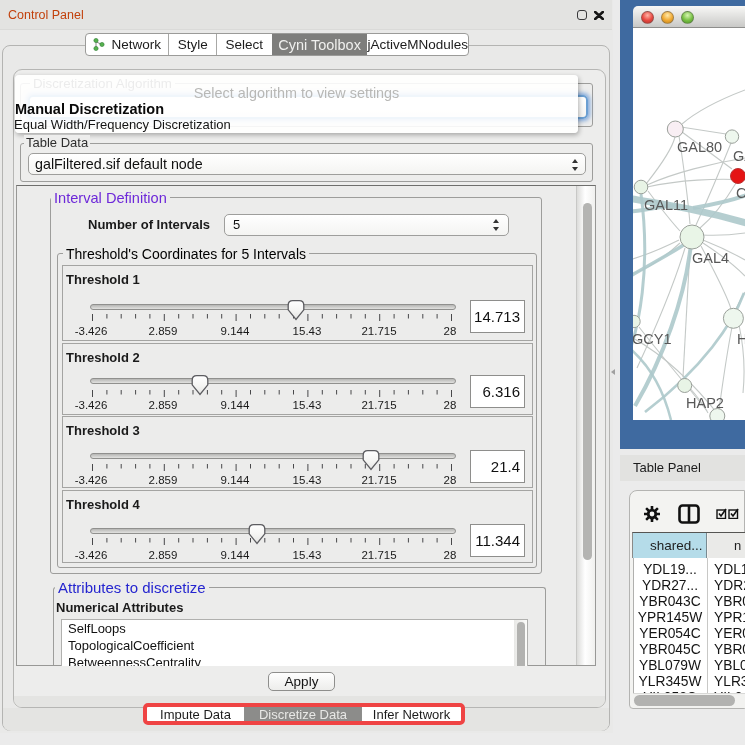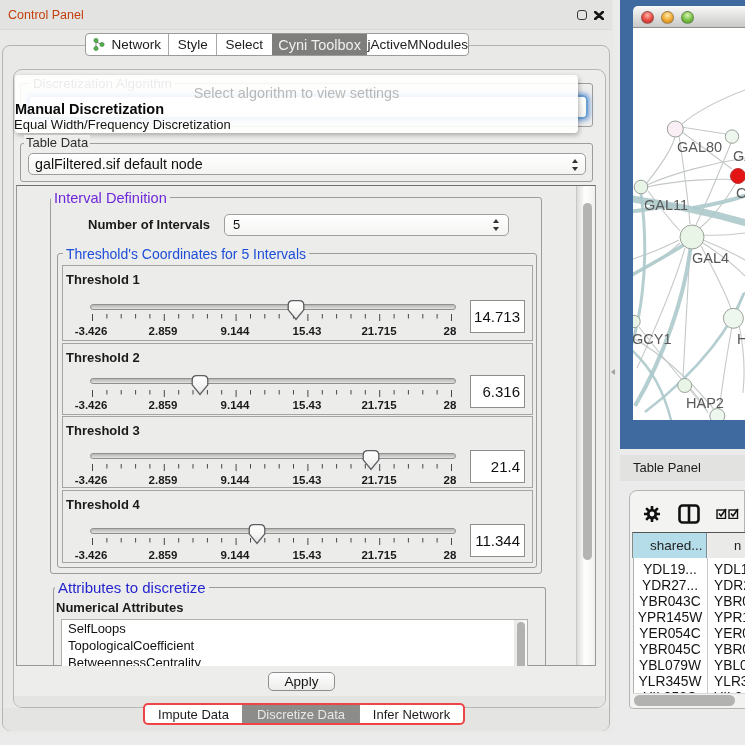--- a/index.html
+++ b/index.html
@@ -3,21 +3,21 @@
 <style>
 *{margin:0;padding:0;box-sizing:border-box;}
 html,body{width:745px;height:745px;overflow:hidden;}
 body{background:#ebebeb;font-family:"Liberation Sans",sans-serif;position:relative;}
 .ab{position:absolute;}
 .tb-label{font-size:13px;color:#2e2e2e;background:#ececeb;padding:0 3px;line-height:13px;}
 .combo{background:linear-gradient(#ffffff,#f4f4f2);border:1px solid #9e9e9c;border-radius:5px;font-size:13px;color:#111;}
 .spin{position:absolute;width:7px;height:12px;}
 .spin:before{content:"";position:absolute;left:0;top:0;border-left:3.5px solid transparent;border-right:3.5px solid transparent;border-bottom:4.5px solid #333;}
 .spin:after{content:"";position:absolute;left:0;bottom:0;border-left:3.5px solid transparent;border-right:3.5px solid transparent;border-top:4.5px solid #333;}
-.ticklbl{position:absolute;width:60px;text-align:center;font-size:11.5px;font-weight:bold;color:#1a1a1a;line-height:11px;}
+.ticklbl{position:absolute;width:60px;text-align:center;font-size:11.5px;font-weight:normal;color:#1a1a1a;line-height:11px;}
 .vbox{position:absolute;left:470px;width:55px;height:33px;background:#fff;border:1px solid #8e8e8c;font-size:15px;color:#111;text-align:right;padding-right:4px;line-height:31px;}
 .thlbl{position:absolute;left:66px;font-size:13px;font-weight:bold;color:#1a1a1a;}
 .track{position:absolute;left:90px;width:366px;height:6px;border:1px solid #90908e;border-radius:3px;background:linear-gradient(#b6b6b4,#e2e2e0);}
 .seg{display:flex;align-items:center;justify-content:center;font-size:13px;color:#1c1c1c;height:100%;}
 .rowc1{position:absolute;left:633px;width:74px;text-align:center;font-size:13.8px;color:#141414;}
 .rowc2{position:absolute;left:714px;width:40px;font-size:13.8px;color:#141414;white-space:nowrap;}
 </style></head><body>
 
 <div class="ab" style="left:0;top:0;width:613px;height:733px;background:#e9e9e8;"></div>
 <div class="ab" style="left:0;top:0;width:612px;height:30px;background:#e3e3e1;border-bottom:1px solid #dadad8;"></div>
@@ -55,21 +55,21 @@
 <div class="spin" style="left:572px;top:159px;"></div>
 <div class="ab" style="left:16px;top:185px;width:580px;height:481px;background:#ececeb;border:1px solid #989896;border-top-color:#6f6f6d;overflow:hidden;"></div>
 <div class="ab" style="left:576px;top:186px;width:19px;height:479px;background:linear-gradient(90deg,#dcdcda,#ffffff 45%,#f0f0ee);border-left:1px solid #c8c8c6;"></div>
 <div class="ab" style="left:583px;top:203px;width:9px;height:357px;background:#b4b4b2;border-radius:5px;"></div>
 <div class="ab" style="left:50px;top:197px;width:492px;height:377px;border:1px solid #9d9d9b;border-radius:3px;"></div>
 <div class="ab tb-label" style="left:51px;top:191px;color:#6d28d9;font-size:14.6px;line-height:14px;">Interval Definition</div>
 <div class="ab" style="left:88px;top:217px;font-size:13px;font-weight:bold;color:#1a1a1a;">Number of Intervals</div>
 <div class="ab combo" style="left:224px;top:214px;width:285px;height:22px;line-height:20px;padding-left:8px;">5</div>
 <div class="spin" style="left:493px;top:219px;"></div>
 <div class="ab" style="left:57px;top:253px;width:480px;height:315px;border:1px solid #9d9d9b;border-radius:3px;"></div>
-<div class="ab tb-label" style="left:63px;top:247px;color:#1d4ed8;font-size:14px;line-height:14px;">Threshold's Coordinates for 5 Intervals</div>
+<div class="ab tb-label" style="left:63px;top:247px;color:#000000;font-size:14px;line-height:14px;">Threshold's Coordinates for 5 Intervals</div>
 <div class="ab" style="left:62px;top:265px;width:471px;height:76px;border:1px solid #a4a4a2;"></div>
 <div class="thlbl" style="top:272px;">Threshold 1</div>
 <div class="track" style="top:304px;"></div>
 <svg class="ab" style="left:92px;top:314px;" width="361" height="10" viewBox="0 0 361 10">
     <line x1="0.5" y1="0" x2="0.5" y2="7" stroke="#48484a" stroke-width="1"></line>
     <line x1="14.9" y1="0" x2="14.9" y2="4.5" stroke="#48484a" stroke-width="1"></line>
     <line x1="29.2" y1="0" x2="29.2" y2="4.5" stroke="#48484a" stroke-width="1"></line>
     <line x1="43.6" y1="0" x2="43.6" y2="4.5" stroke="#48484a" stroke-width="1"></line>
     <line x1="57.9" y1="0" x2="57.9" y2="4.5" stroke="#48484a" stroke-width="1"></line>
     <line x1="72.3" y1="0" x2="72.3" y2="7" stroke="#48484a" stroke-width="1"></line>
@@ -257,21 +257,21 @@
 <div class="vbox" style="top:524px;">11.344</div>
 <div class="ab" style="left:53px;top:587px;width:493px;height:78px;border:1px solid #9d9d9b;border-radius:3px 3px 0 0;border-bottom:none;"></div>
 <div class="ab tb-label" style="left:55px;top:581px;color:#2525cf;font-size:15px;line-height:14px;">Attributes to discretize</div>
 <div class="ab" style="left:56px;top:600px;font-size:13px;font-weight:bold;color:#1a1a1a;">Numerical Attributes</div>
 <div class="ab" style="left:61px;top:619px;width:467px;height:47px;background:#fff;border:1px solid #b0b0ae;border-bottom:none;overflow:hidden;">
     <div style="padding:0 0 0 6px;font-size:13px;color:#111;line-height:17px;">SelfLoops<br>TopologicalCoefficient<br>BetweennessCentrality</div>
   </div>
 <div class="ab" style="left:514px;top:620px;width:13px;height:46px;background:linear-gradient(90deg,#e8e8e6,#fcfcfa);"></div>
 <div class="ab" style="left:517px;top:622px;width:8px;height:44px;background:#b2b2b0;border-radius:4px 4px 0 0;"></div>
 <div class="ab" style="left:268px;top:672px;width:67px;height:19px;border:1px solid #8e8e8c;border-radius:5px;background:linear-gradient(#fefefe,#ededeb);font-size:13.5px;color:#141414;text-align:center;line-height:17px;">Apply</div>
-<div class="ab" style="left:143px;top:703px;width:322px;height:22px;background:#fff;border:2px solid #ef4444;border-radius:5px;display:flex;overflow:hidden;">
+<div class="ab" style="left:143px;top:703px;width:322px;height:22px;background:#fff;border:4px solid #ef4444;border-radius:5px;display:flex;overflow:hidden;">
 <div class="seg" style="width:97px;">Impute Data</div>
 <div class="seg" style="width:118px;background:#8c8c8a;color:#e8e8e6;border-left:1px solid #8e8e8c;border-right:1px solid #8e8e8c;">Discretize Data</div>
 <div class="seg" style="flex:1;">Infer Network</div>
 </div>
 <div class="ab" style="left:620px;top:0;width:125px;height:449px;background:#3f6aa0;"></div>
 <div class="ab" style="left:633px;top:6px;width:112px;height:22px;background:linear-gradient(#f8f8f6,#c9c9c7);border-bottom:1px solid #8e8e8c;border-radius:5px 0 0 0;"></div>
 <div class="ab" style="left:641.0px;top:10.5px;width:13px;height:13px;border-radius:50%;background:radial-gradient(circle at 50% 30%,#ffb3a6 0%,#e8473f 55%,#a8352e 100%);border:.5px solid rgba(90,90,90,.5);"></div>
 <div class="ab" style="left:661.0px;top:10.5px;width:13px;height:13px;border-radius:50%;background:radial-gradient(circle at 50% 30%,#ffe9a8 0%,#f0a830 55%,#b97f1e 100%);border:.5px solid rgba(90,90,90,.5);"></div>
 <div class="ab" style="left:681.0px;top:10.5px;width:13px;height:13px;border-radius:50%;background:radial-gradient(circle at 50% 30%,#d6f5b0 0%,#77c043 55%,#4f8f28 100%);border:.5px solid rgba(90,90,90,.5);"></div>
 <svg class="ab" style="left:633px;top:28px;background:#fff;" width="112" height="392" viewBox="0 0 112 392">

